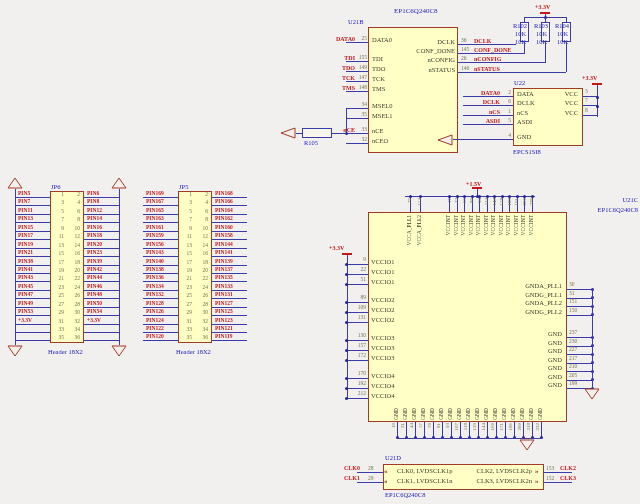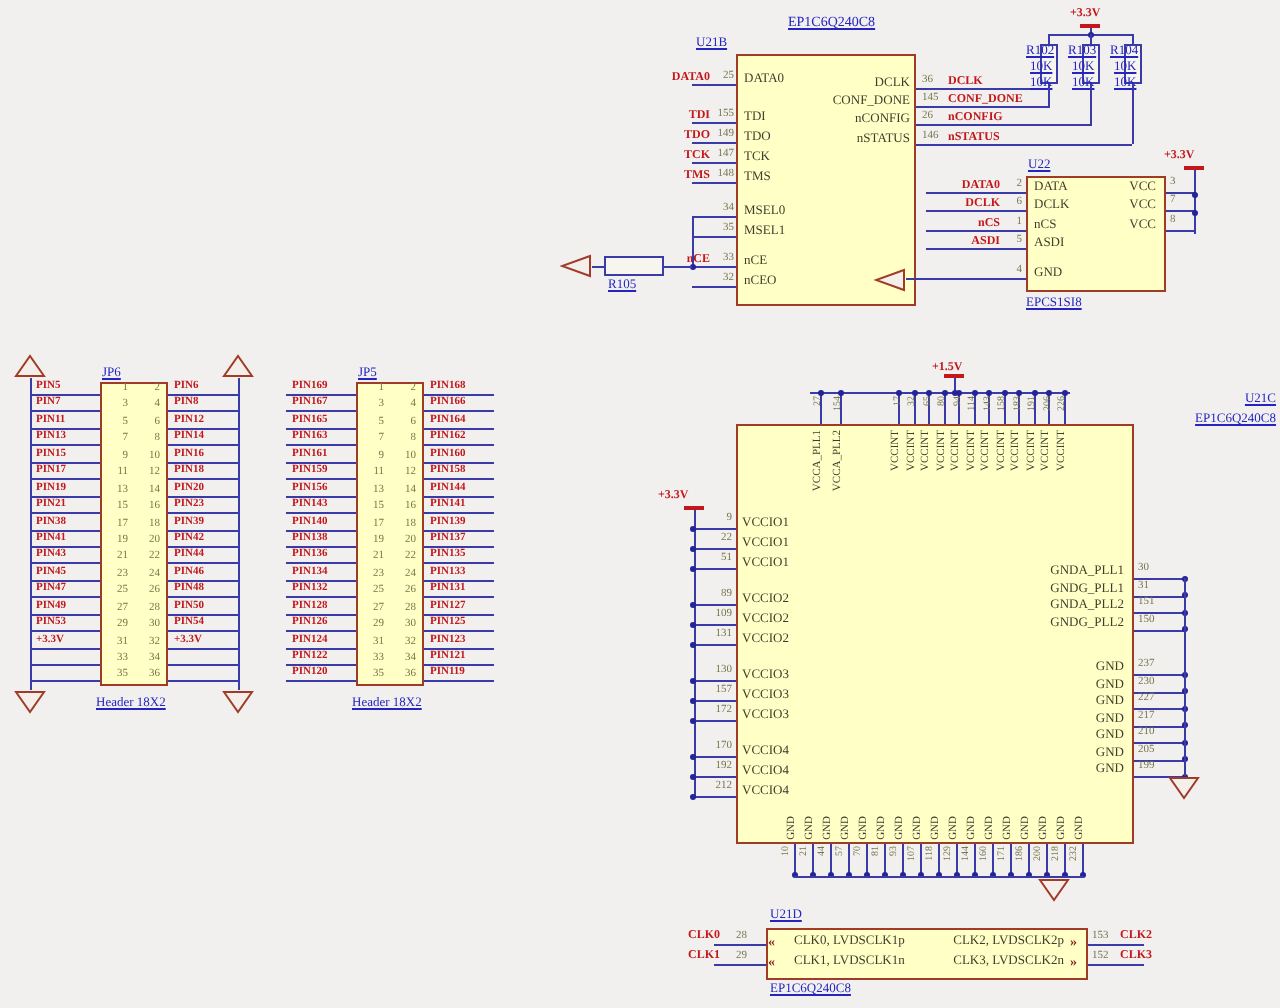--- a/index.html
+++ b/index.html
@@ -1,20 +1,20 @@
 <!DOCTYPE html>
 <html><head>
 <meta charset="utf-8">
 <style>
   html,body{margin:0;padding:0;}
   body{font-family:"Liberation Serif", serif;background:#e8e6e4;}
   .sheet{position:relative;width:640px;height:504px;background:#f2f0ee;overflow:hidden;}
   .t{position:absolute;line-height:1;white-space:nowrap;}
   .red{color:#c2181c;font-weight:bold;font-size:6px;}
-  .blu{color:#2424c0;font-size:6.5px;text-decoration:underline;}
+  .blu{color:#2424c0;font-size:6.5px;}
   .num{color:#77774e;font-size:5.5px;}
   .nm{color:#3e3e2e;font-size:6.5px;}
   .w,.v{position:absolute;background:#3b3ba8;}
   .w{height:1px;}.v{width:1px;}
   .rw{position:absolute;background:#c2181c;}
   .box{position:absolute;background:#ffffc6;border:1px solid #a03b28;box-sizing:border-box;}
   .res{position:absolute;width:9px;height:20px;border:1px solid #3b3ba8;background:#f7f6ee;box-sizing:border-box;}
   .resh{position:absolute;width:30px;height:10px;border:1px solid #3b3ba8;background:#f7f6ee;box-sizing:border-box;}
   .dot{position:absolute;width:3px;height:3px;border-radius:2px;background:#23239a;}
   .arr{position:absolute;}

